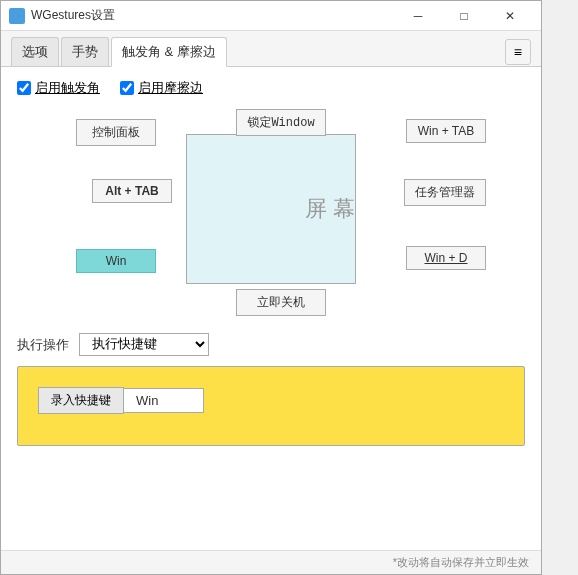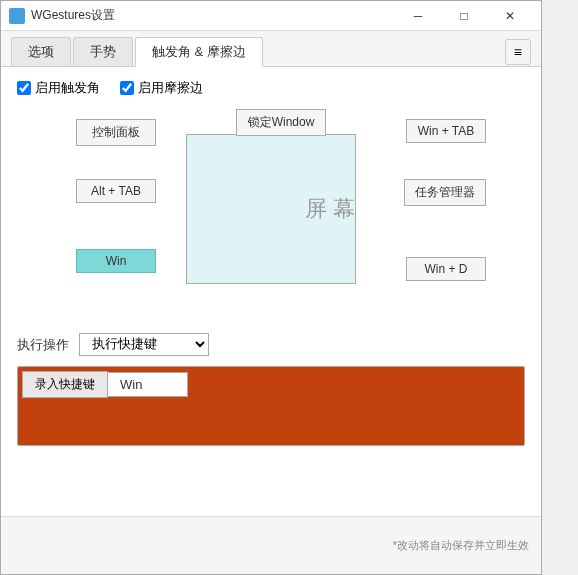--- a/index.html
+++ b/index.html
@@ -60,21 +60,21 @@
     .tab-bar {
       background: #f5f5f5;
       display: flex;
       align-items: flex-end;
       padding: 6px 10px 0;
       border-bottom: 1px solid #ccc;
       flex-shrink: 0;
       gap: 2px;
     }
     .tab {
-      padding: 5px 16px;
+      padding: 5px 10px;
       border: 1px solid #ccc;
       border-bottom: none;
       background: #e8e8e8;
       cursor: pointer;
       font-size: 13px;
       color: #333;
       border-radius: 3px 3px 0 0;
     }
     .tab.active {
       background: #fff;
@@ -95,20 +95,21 @@
     .content {
       flex: 1;
       background: #fff;
       padding: 12px 16px;
       overflow: hidden;
     }
     .checkboxes-row {
       display: flex;
       gap: 20px;
       margin-bottom: 12px;
+      text-decoration: underline;
     }
     .checkbox-label {
       display: flex;
       align-items: center;
       gap: 4px;
       font-size: 13px;
       cursor: pointer;
     }
     .checkbox-label input {
       width: 14px;
@@ -151,33 +152,33 @@
       color: #333;
       white-space: nowrap;
       min-width: 80px;
       text-align: center;
     }
     .action-btn.active-btn {
       background: #7fd8d8;
       border-color: #5bbfbf;
     }
     
-    .btn-lock-window { left: 180px; top: 0px; min-width: 90px; }
-    
-    .btn-alt-tab { left: 20px; top: 70px; min-width: 80px; }
+    .btn-lock-window { left: 180px; top: 0px; min-width: 90px; font-family: Liberation Mono, monospace; }
+    
+    .btn-alt-tab { left: 36px; top: 70px; min-width: 80px; font-weight: bold; }
     
     .btn-task-manager { right: 0px; top: 70px; min-width: 80px; }
     
     .btn-shutdown { left: 180px; top: 180px; min-width: 90px; }
     
     .btn-win { left: 20px; top: 140px; min-width: 80px; }
     
     .btn-win-tab { right: 0px; top: 10px; min-width: 80px; }
     
-    .btn-win-d { right: 0px; top: 148px; min-width: 80px; }
+    .btn-win-d { right: 0px; top: 137px; min-width: 80px; text-decoration: underline; }
     
     .btn-control-panel { left: 20px; top: 10px; min-width: 80px; }
 
     .execute-row {
       display: flex;
       align-items: center;
       gap: 10px;
       margin-bottom: 10px;
       margin-top: 12px;
     }
@@ -189,23 +190,23 @@
       border: 1px solid #aaa;
       padding: 1px 22px 3px 8px;
       font-size: 13px;
       background: #fff;
       appearance: auto;
       min-width: 130px;
     }
     .shortcut-box {
       border: 1px solid #aaa;
       border-radius: 2px;
-      padding: 4px;
+      padding: 20px;
       min-height: 80px;
-      background: #c2410c;
+      background: #fde047;
     }
     .shortcut-inner {
       display: flex;
       align-items: center;
       gap: 0;
     }
     .shortcut-btn {
       background: #e8e8e8;
       border: 1px solid #aaa;
       padding: 4px 12px;
@@ -218,21 +219,21 @@
       font-size: 13px;
       color: #333;
       border: 1px solid #aaa;
       border-left: none;
       background: #fff;
       min-width: 80px;
     }
     .footer-bar {
       background: #f5f5f5;
       border-top: 1px solid #ddd;
-      padding: 21px 12px;
+      padding: 4px 12px;
       text-align: right;
       font-size: 11px;
       color: #888;
       flex-shrink: 0;
     }
   </style>
 </head>
 <body>
 
 <div class="window">
@@ -281,20 +282,21 @@
         <button class="action-btn btn-alt-tab">Alt + TAB</button>
 
         <button class="action-btn active-btn btn-win">Win</button>
 
         <button class="action-btn btn-win-tab">Win + TAB</button>
 
         <button class="action-btn btn-task-manager">任务管理器</button>
 
         <button class="action-btn btn-win-d">Win + D</button>
 
+        <button class="action-btn btn-shutdown">立即关机</button>
       </div>
     </div>
 
     <div class="execute-row">
       <span class="execute-label">执行操作</span>
       <select class="execute-select">
         <option>执行快捷键</option>
         <option>启动程序</option>
         <option>执行命令</option>
         <option>无操作</option>

